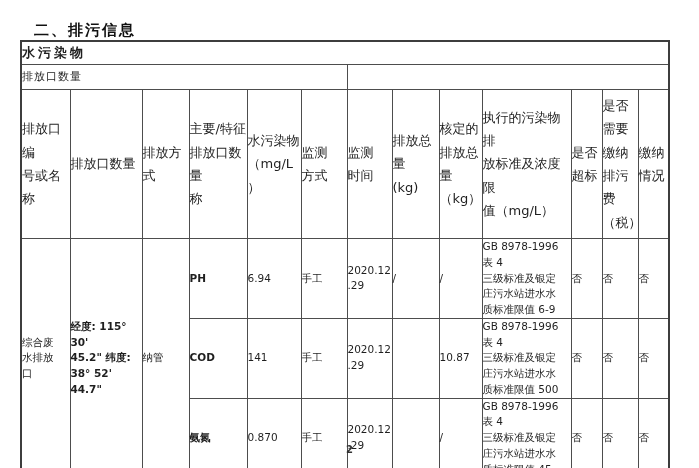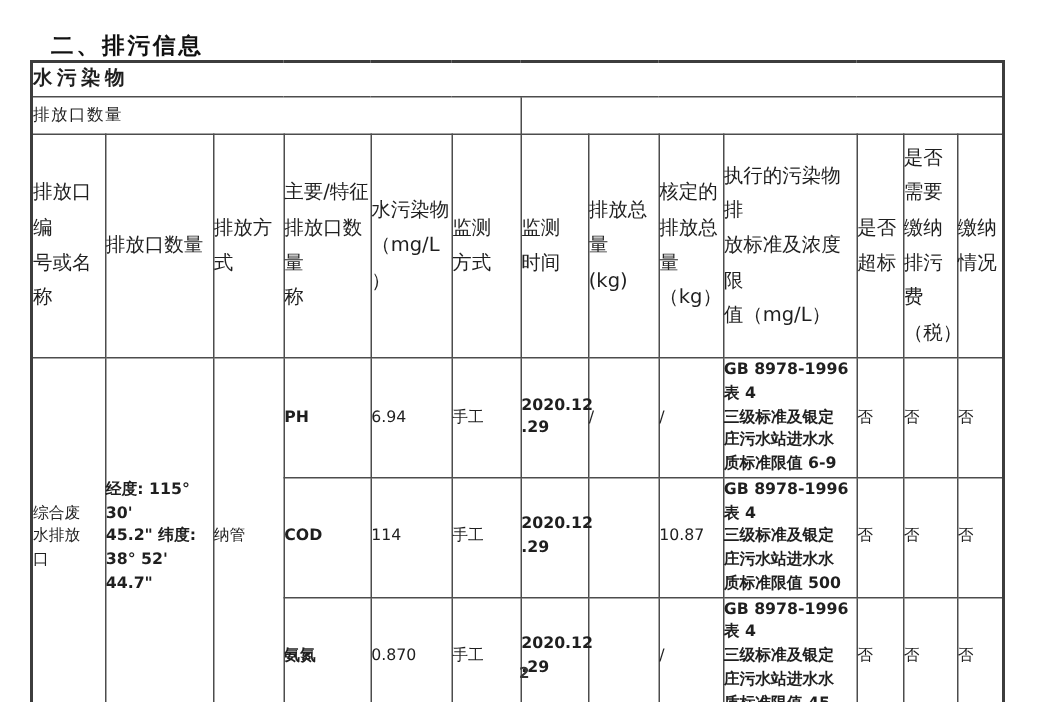--- a/index.html
+++ b/index.html
@@ -28,22 +28,22 @@
   tr.r-d1 td{height:61px;}
   tr.r-d2 td{height:60px;}
   tr.r-d3 td{height:57px;}
   td.outlet-name{line-height:2.15;}
   td.loc{
     font-size:9px;font-weight:600;text-align:left;
     padding:2px 3px;line-height:2.3;letter-spacing:0;
   }
   td.num{font-weight:400;font-size:10.5px;}
   td.pollutant{font-weight:600;}
-  td.std{font-size:9.5px;font-weight:700;line-height:1.55;}
-  td.time{font-weight:700;font-size:10px;line-height:1.4;margin-top:40px;}
+  td.std{font-size:9.5px;font-weight:400;line-height:1.55;}
+  td.time{font-weight:400;font-size:10px;line-height:1.4;margin-top:40px;}
   .page-number{
     position:absolute;left:0;width:699px;top:444px;
     text-align:center;font-size:10px;font-weight:600;color:#333;
   }
 </style>
 </head>
 <body>
 
 <div class="page">
 
@@ -131,21 +131,21 @@
 三级标准及银定
 庄污水站进水水
 质标准限值 6-9</td>
       <td>否</td>
       <td>否</td>
       <td>否</td>
     </tr>
 
     <tr class="r-d2">
       <td class="pollutant">COD</td>
-      <td class="num">114</td>
+      <td class="num">141</td>
       <td>手工</td>
       <td class="time">2020.12
 .29</td>
       <td class="num"></td>
       <td class="num">10.87</td>
       <td class="std">GB 8978-1996 表 4
 三级标准及银定
 庄污水站进水水
 质标准限值 500</td>
       <td>否</td>

